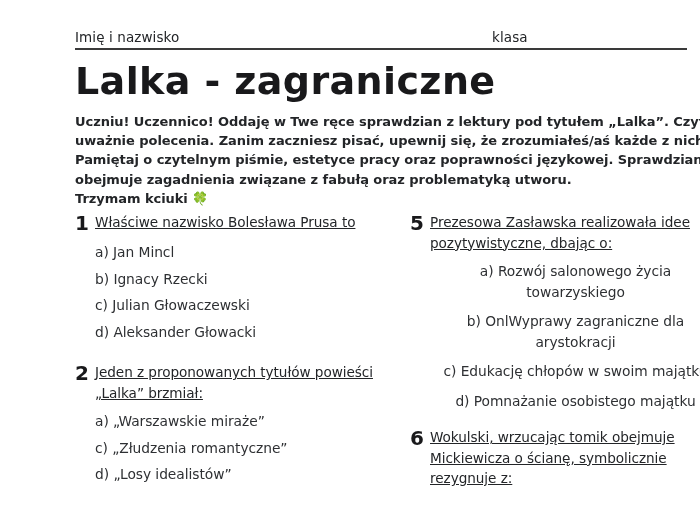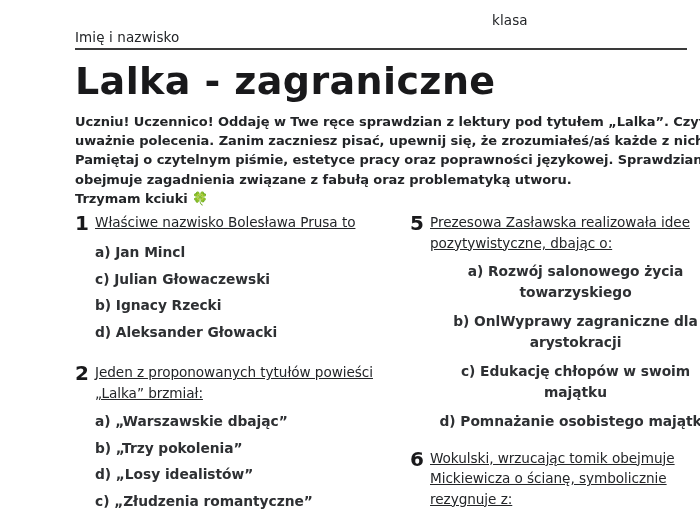--- a/index.html
+++ b/index.html
@@ -40,21 +40,21 @@
     bottom: 3px;
     font-size: 13.5px;
     font-weight: 400;
     letter-spacing: .1px;
     color: #232528;
     white-space: nowrap;
   }
   .meta-class {
     position: absolute;
     left: 417px;
-    bottom: 20px;
+    bottom: 3px;
     font-size: 13.5px;
     font-weight: 400;
     letter-spacing: .1px;
     color: #232528;
     white-space: nowrap;
   }
 
   
   .doc-title {
     margin: 9px 0 0 0;
@@ -120,21 +120,21 @@
     letter-spacing: -.05px;
     text-decoration: underline;
   }
 
   .options {
     margin: 8px 0 20px 20px;
   }
   .option {
     font-size: 13.8px;
     line-height: 20.5px;
-    font-weight: 700;
+    font-weight: 400;
     color: #2e3033;
     margin-bottom: 6px;
     letter-spacing: -.05px;
   }
   .option:last-child { margin-bottom: 0; }
   .col-right .options { margin-bottom: 16px; text-align: center; }
   .col-right .option { margin-bottom: 9px; }
 </style>
 </head>
 <body>
@@ -156,34 +156,33 @@
   <div class="columns">
 
     <div class="col col-left">
 
       <div class="question">
         <div class="q-num">1</div>
         <div class="q-text">Właściwe nazwisko Bolesława Prusa to</div>
       </div>
       <div class="options">
         <div class="option">a) Jan Mincl</div>
+        <div class="option">b) Ignacy Rzecki</div>
         <div class="option">c) Julian Głowaczewski</div>
-        <div class="option">b) Ignacy Rzecki</div>
         <div class="option">d) Aleksander Głowacki</div>
       </div>
 
       <div class="question">
         <div class="q-num">2</div>
         <div class="q-text">Jeden z proponowanych tytułów powieści „Lalka” brzmiał:</div>
       </div>
       <div class="options">
-        <div class="option">a) „Warszawskie dbając”</div>
-        <div class="option">b) „Trzy pokolenia”</div>
+        <div class="option">a) „Warszawskie miraże”</div>
+        <div class="option">c) „Złudzenia romantyczne”</div>
         <div class="option">d) „Losy idealistów”</div>
-        <div class="option">c) „Złudzenia romantyczne”</div>
       </div>
 
     </div>
 
     <div class="col col-right">
 
       <div class="question">
         <div class="q-num">5</div>
         <div class="q-text">Prezesowa Zasławska realizowała idee pozytywistyczne, dbając o:</div>
       </div>

